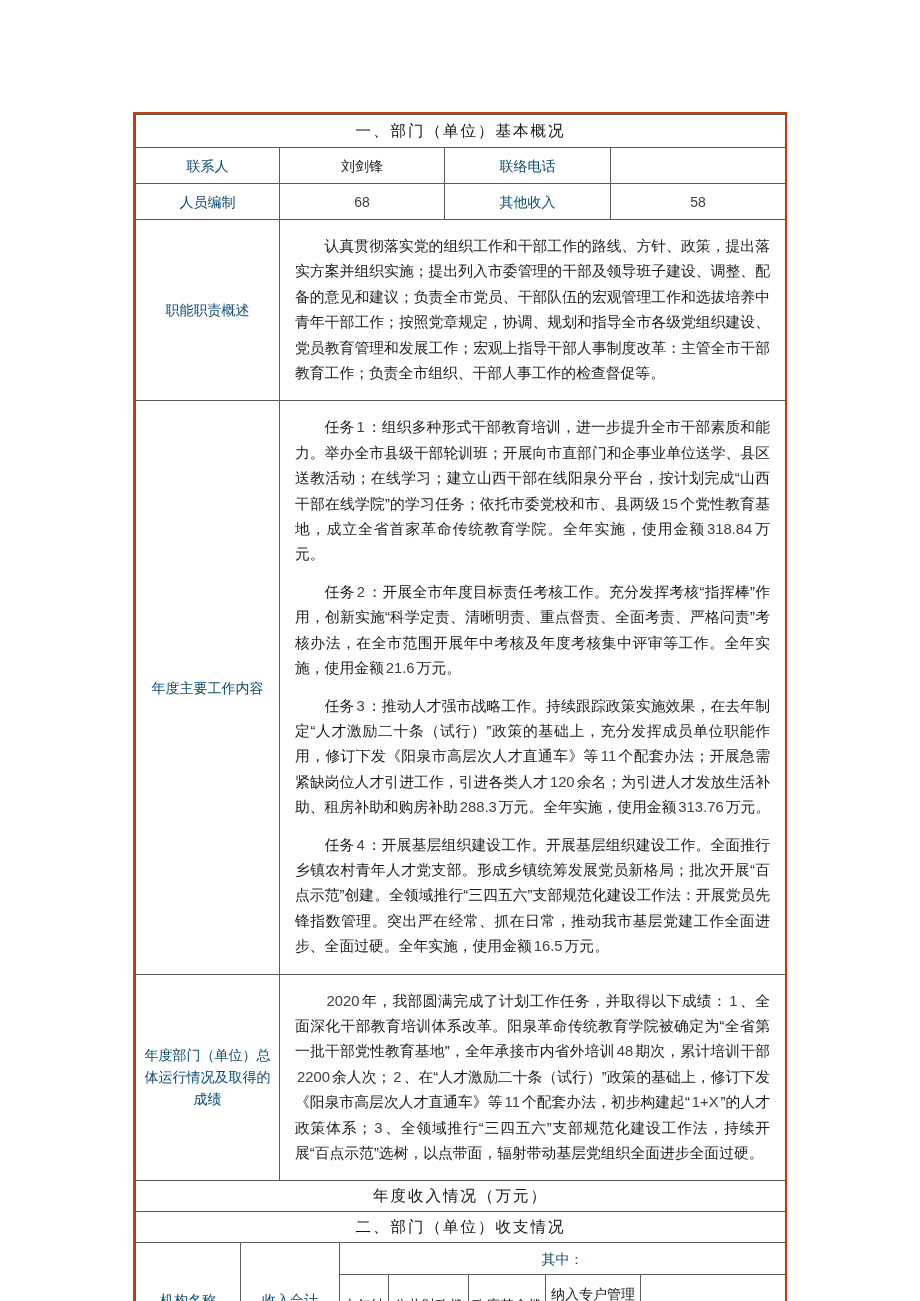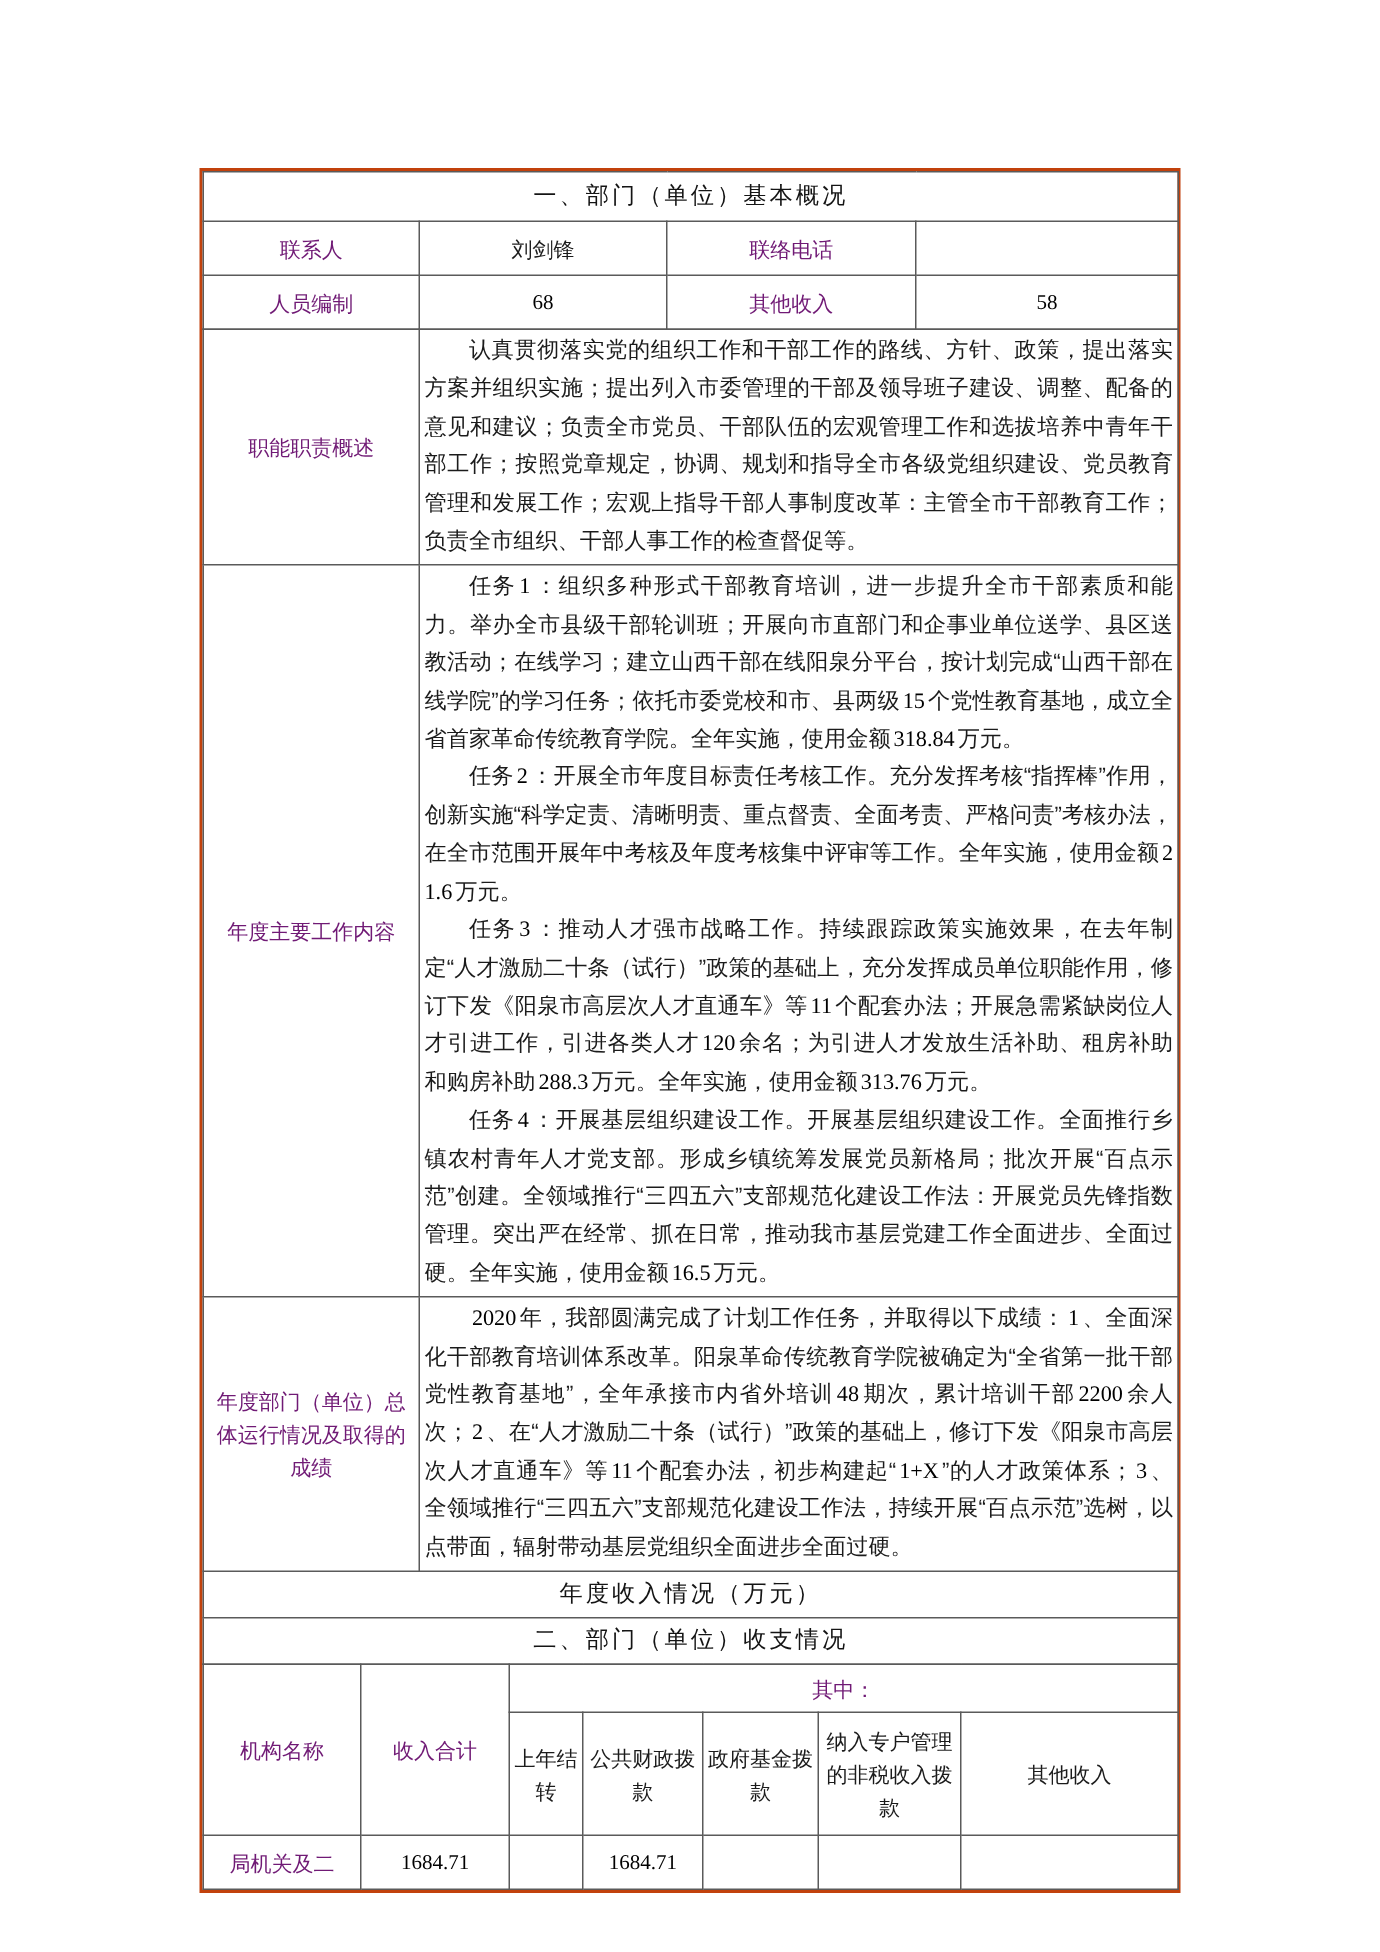--- a/index.html
+++ b/index.html
@@ -58,47 +58,47 @@
   .r-sec2 td { height: 26px; }
   .r-inc td  { height: 26px; }
   .rC1 td { height: 27px; }
   .rC2 td { height: 77px; }
   .rC3 td { height: 31px; }
 
   .lbl {
     font-size: 14px;
     line-height: 25px;
     padding: 2px 2px;
-    color: #701a75;
+    color: #0c4a6e;
     margin-left: 37px;
   }
   .body-cell {
     text-align: justify;
     padding: 5px 7px;
   }
   .body-cell p {
-    margin: 0;
+    margin: 12px;
     text-indent: 2em;
     font-size: 14.8px;
     line-height: 25.4px;
     text-align: justify;
     text-justify: inter-ideograph;
   }
   .sub {
     font-size: 13.5px;
     line-height: 21px;
     padding: 2px 1px;
   }
   .datacell {
     font-size: 14px;
   }
   
   .num {
-    font-family: Liberation Serif, serif;
-    color: #000000;
+    font-family: Liberation Sans, sans-serif;
+    color: #404040;
     padding: 0 2px;
     letter-spacing: 0;
   }
 </style>
 </head>
 <body>
 
 <div class="doc">
 
   <table class="t tA">

